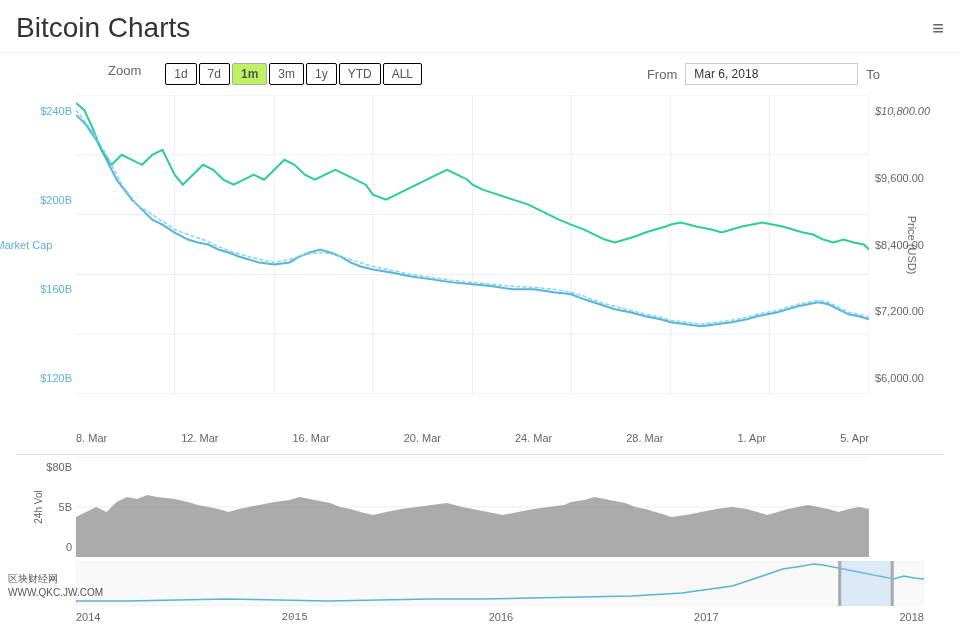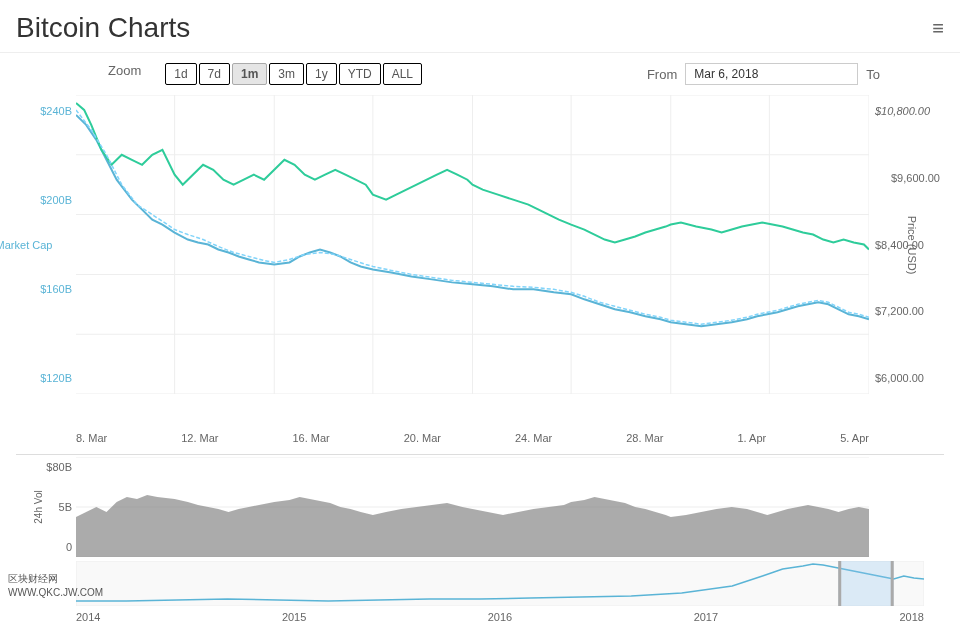--- a/index.html
+++ b/index.html
@@ -6,21 +6,21 @@
     body { font-family: Arial, sans-serif; background: #fff; color: #333; font-size: 13px; width: 960px; }
     
     .header { display: flex; justify-content: space-between; align-items: center; padding: 12px 16px 8px; border-bottom: 1px solid #eee; }
     .header-title { font-size: 28px; font-weight: 300; color: #333; }
     .hamburger { font-size: 20px; color: #666; cursor: pointer; }
     
     .controls { display: flex; padding: 10px 80px; gap: 20px; margin-left: 28px; }
     .zoom-label { color: #666; font-size: 13px; margin-right: 4px; }
     .zoom-buttons { display: flex; gap: 2px; }
     .zoom-btn { padding: 3px 8px; border: 1px solid #000000; background: #fff; color: #555; cursor: pointer; font-size: 12px; border-radius: 2px; }
-    .zoom-btn.active { background: #e5e5e5; font-weight: bold; border-color: #aaa; }
+    .zoom-btn.active { background: #bef264; font-weight: bold; border-color: #aaa; }
     .date-range { display: flex; align-items: center; gap: 8px; margin-left: auto; }
     .date-label { color: #666; font-size: 13px; }
     .date-input { border: 1px solid #ccc; padding: 3px 8px; font-size: 12px; color: #333; background: #fff; }
     
     .chart-container { position: relative; margin: 0 16px; }
     
     .main-chart { position: relative; height: 360px; border-bottom: 1px solid #ddd; }
     .y-label { font-size: 11px; color: #666; }
     
     .chart-area { position: absolute; left: 60px; right: 75px; top: 0; bottom: 60px; }
@@ -66,21 +66,21 @@
       <div style="writing-mode:vertical-rl;transform:rotate(180deg);position:absolute;left:2px;top:50%;transform:translateY(-50%) rotate(-90deg);color:#5ab4d6;font-size:11px;white-space:nowrap;">Market Cap</div>
       <span class="y-label" style="color:#5ab4d6;text-align:right;padding-right:4px;font-size:11px;">$240B</span>
       <span class="y-label" style="color:#5ab4d6;text-align:right;padding-right:4px;font-size:11px;">$200B</span>
       <span class="y-label" style="color:#5ab4d6;text-align:right;padding-right:4px;font-size:11px;">$160B</span>
       <span class="y-label" style="color:#5ab4d6;text-align:right;padding-right:4px;font-size:11px;">$120B</span>
     </div>
 
     <div style="position:absolute;right:0;top:0;bottom:60px;width:75px;display:flex;flex-direction:column;justify-content:space-between;padding:10px 0;">
       <div style="position:absolute;right:2px;top:50%;color:#666;font-size:11px;white-space:nowrap;transform:translateY(-50%) rotate(90deg);">Price (USD)</div>
       <span style="color:#666;text-align:left;padding-left:6px;font-size:11px;font-style:italic;">$10,800.00</span>
-      <span style="color:#666;text-align:left;padding-left:6px;font-size:11px;margin-left:16px;">$9,600.00</span>
+      <span style="color:#666;text-align:left;padding-left:6px;font-size:11px;">$9,600.00</span>
       <span style="color:#666;text-align:left;padding-left:6px;font-size:11px;">$8,400.00</span>
       <span style="color:#666;text-align:left;padding-left:6px;font-size:11px;">$7,200.00</span>
       <span style="color:#666;text-align:left;padding-left:6px;font-size:11px;">$6,000.00</span>
     </div>
 
     <div class="chart-area">
       <svg class="chart-svg" viewBox="0 0 780 300" preserveAspectRatio="none">
 
         <line x1="0" y1="0" x2="780" y2="0" class="grid-line"></line>
         <line x1="0" y1="60" x2="780" y2="60" class="grid-line"></line>
@@ -147,21 +147,21 @@
       <polyline fill="none" stroke="#5ab4d6" stroke-width="1.5" points="0,40 50,40 100,39 150,38 200,39 250,40 300,39 350,38 400,38 450,37 500,36 550,35 600,32 650,25 680,15 700,8 720,5 730,3 740,4 750,6 760,8 770,10 780,12 790,14 800,16 810,18 820,15 830,17 840,18"></polyline>
 
       <rect x="755" y="0" width="55" height="45" fill="rgba(150,200,240,0.3)"></rect>
       <rect x="755" y="0" width="3" height="45" fill="#aaa"></rect>
       <rect x="807" y="0" width="3" height="45" fill="#aaa"></rect>
     </svg>
   </div>
 
   <div style="position:absolute;bottom:0;left:60px;right:20px;display:flex;justify-content:space-between;align-items:center;height:18px;">
     <span style="font-size:11px;color:#666;">2014</span>
-    <span style="font-size:11px;color:#666;">2015</span>
+    <span style="font-size:11px;color:#666;font-family:Liberation Mono, monospace;">2015</span>
     <span style="font-size:11px;color:#666;">2016</span>
     <span style="font-size:11px;color:#666;">2017</span>
     <span style="font-size:11px;color:#666;">2018</span>
   </div>
 </div>
 
 <div style="position:fixed;bottom:28px;left:8px;font-size:10px;color:#555;line-height:1.4;">
   <div>区块财经网</div>
   <div>WWW.QKC.JW.COM</div>
 </div>

